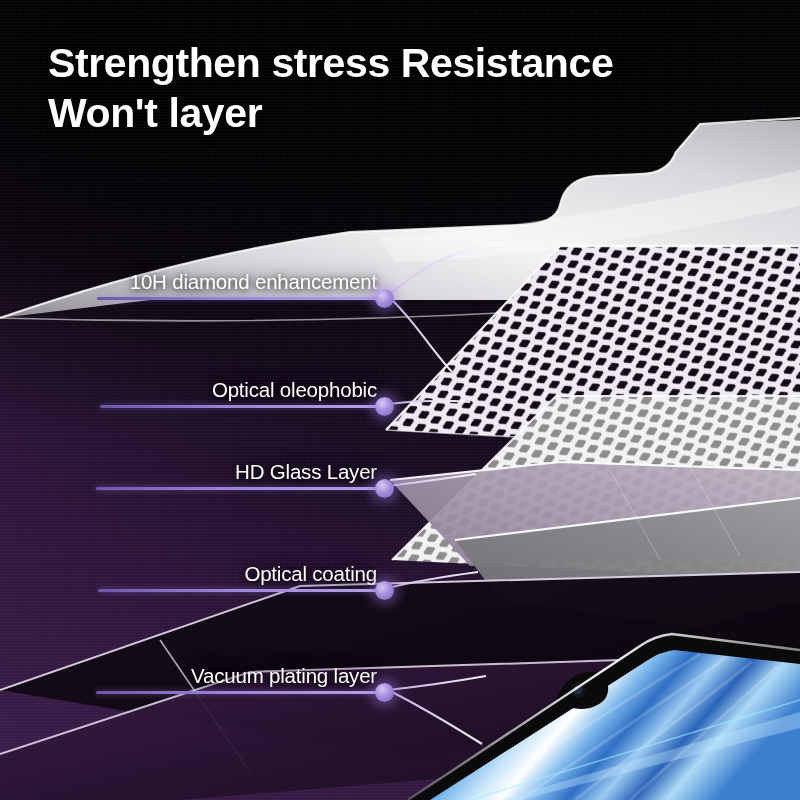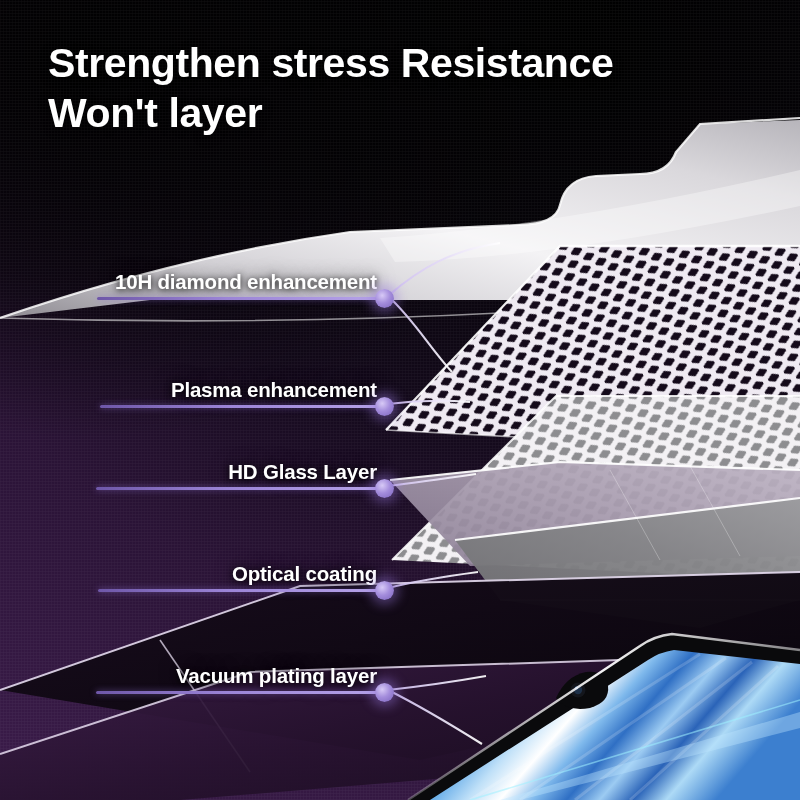--- a/index.html
+++ b/index.html
@@ -72,21 +72,21 @@
   .callout {
     position: absolute;
     height: 56px;
   }
   .callout .ctext {
     position: absolute;
     right: 8px;
     bottom: 12px;
     color: #ffffff;
     font-size: 20.5px;
-    font-weight: bold;
+    font-weight: normal;
     white-space: nowrap;
     letter-spacing: -0.2px;
     text-shadow: 0 1px 6px rgba(0,0,0,.9), 0 0 18px rgba(0,0,0,.6);
   }
   .callout .cline {
     position: absolute;
     left: 0;
     right: 0;
     bottom: 6px;
     height: 3px;
@@ -295,21 +295,21 @@
 
   <div class="callouts">
 
     <div class="callout" style="left:97px; top:250px; width:288px;">
       <span class="ctext">10H diamond enhancement</span>
       <span class="cline"></span>
       <span class="cdot"></span>
     </div>
 
     <div class="callout" style="left:100px; top:358px; width:285px;">
-      <span class="ctext">Plasma enhancement</span>
+      <span class="ctext">Optical oleophobic</span>
       <span class="cline"></span>
       <span class="cdot"></span>
     </div>
 
     <div class="callout" style="left:96px; top:440px; width:289px;">
       <span class="ctext">HD Glass Layer</span>
       <span class="cline"></span>
       <span class="cdot"></span>
     </div>
 

